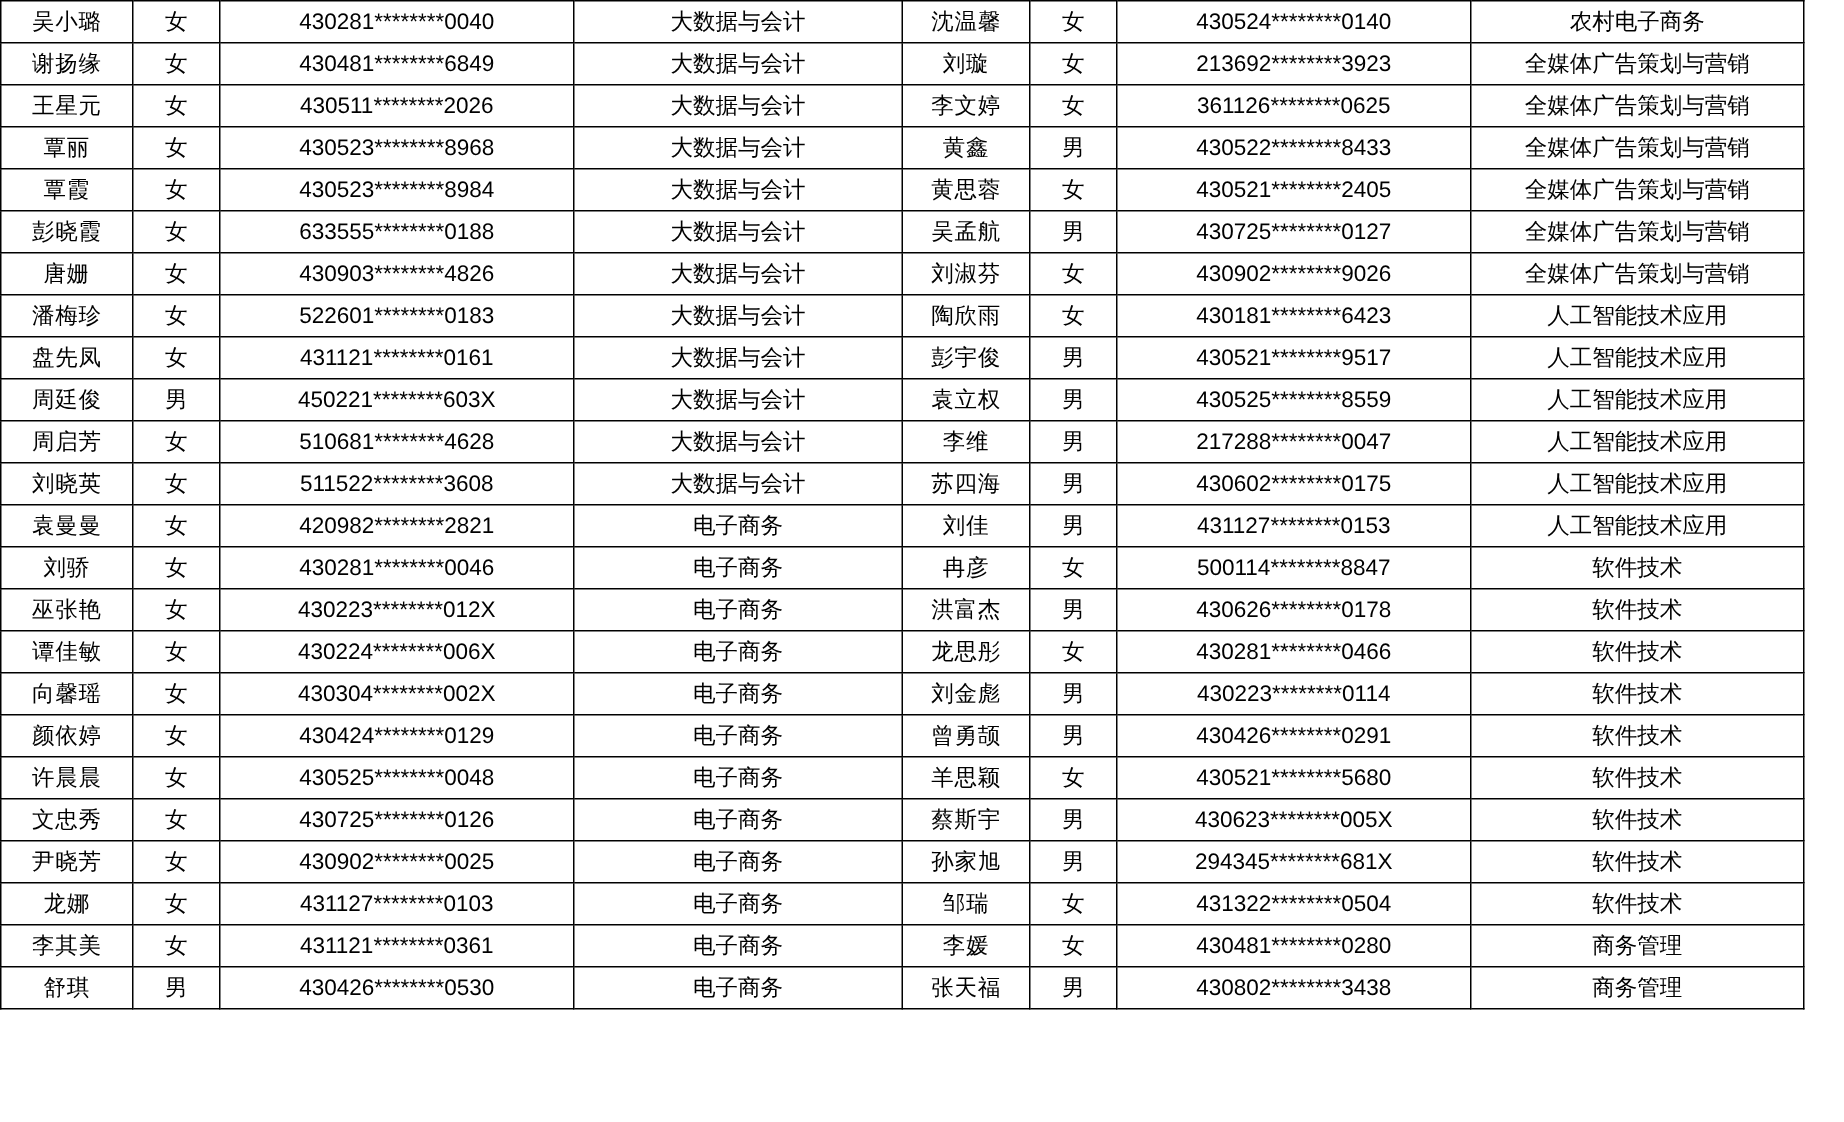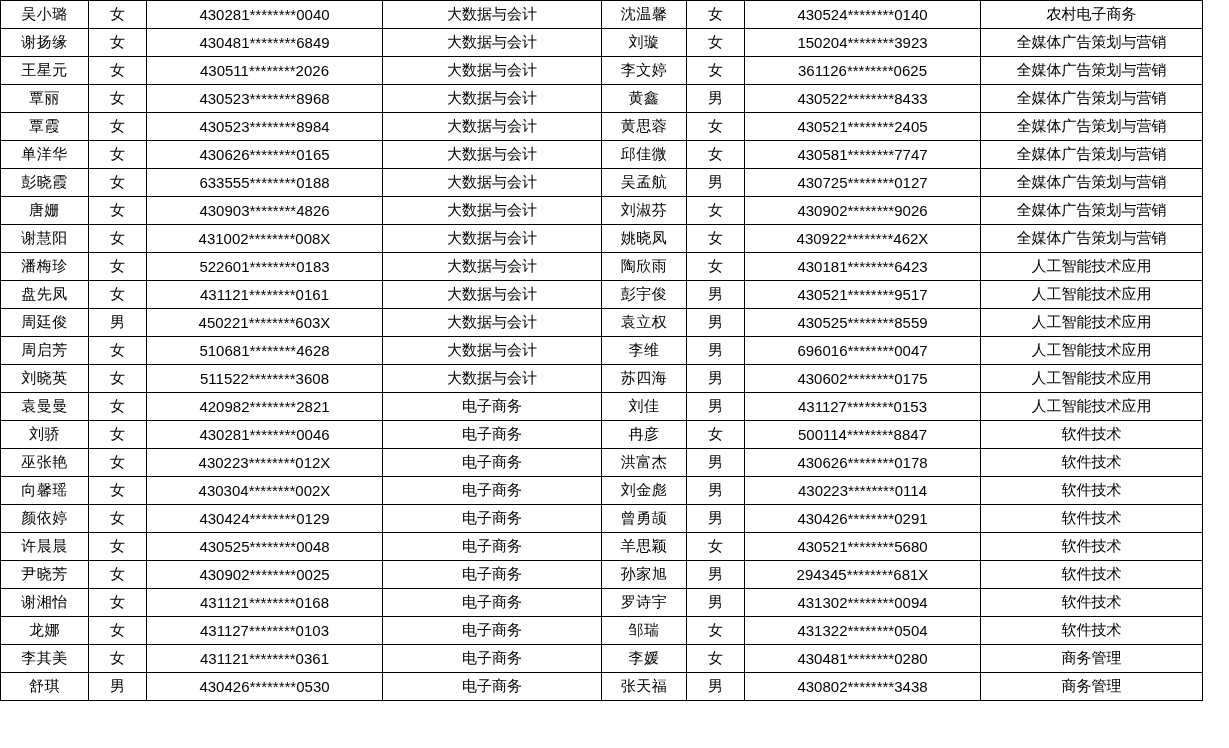--- a/index.html
+++ b/index.html
@@ -73,21 +73,21 @@
         <td class="id-cell">430524********0140</td>
         <td class="major-cell">农村电子商务</td>
       </tr>
       <tr>
         <td class="name-cell">谢扬缘</td>
         <td class="gender-cell">女</td>
         <td class="id-cell">430481********6849</td>
         <td class="major-cell">大数据与会计</td>
         <td class="name-cell">刘璇</td>
         <td class="gender-cell">女</td>
-        <td class="id-cell">150204********3923</td>
+        <td class="id-cell">213692********3923</td>
         <td class="major-cell">全媒体广告策划与营销</td>
       </tr>
       <tr>
         <td class="name-cell">王星元</td>
         <td class="gender-cell">女</td>
         <td class="id-cell">430511********2026</td>
         <td class="major-cell">大数据与会计</td>
         <td class="name-cell">李文婷</td>
         <td class="gender-cell">女</td>
         <td class="id-cell">361126********0625</td>
@@ -107,60 +107,40 @@
         <td class="name-cell">覃霞</td>
         <td class="gender-cell">女</td>
         <td class="id-cell">430523********8984</td>
         <td class="major-cell">大数据与会计</td>
         <td class="name-cell">黄思蓉</td>
         <td class="gender-cell">女</td>
         <td class="id-cell">430521********2405</td>
         <td class="major-cell">全媒体广告策划与营销</td>
       </tr>
       <tr>
-        <td class="name-cell">单洋华</td>
-        <td class="gender-cell">女</td>
-        <td class="id-cell">430626********0165</td>
-        <td class="major-cell">大数据与会计</td>
-        <td class="name-cell">邱佳微</td>
-        <td class="gender-cell">女</td>
-        <td class="id-cell">430581********7747</td>
-        <td class="major-cell">全媒体广告策划与营销</td>
-      </tr>
-      <tr>
         <td class="name-cell">彭晓霞</td>
         <td class="gender-cell">女</td>
         <td class="id-cell">633555********0188</td>
         <td class="major-cell">大数据与会计</td>
         <td class="name-cell">吴孟航</td>
         <td class="gender-cell">男</td>
         <td class="id-cell">430725********0127</td>
         <td class="major-cell">全媒体广告策划与营销</td>
       </tr>
       <tr>
         <td class="name-cell">唐姗</td>
         <td class="gender-cell">女</td>
         <td class="id-cell">430903********4826</td>
         <td class="major-cell">大数据与会计</td>
         <td class="name-cell">刘淑芬</td>
         <td class="gender-cell">女</td>
         <td class="id-cell">430902********9026</td>
         <td class="major-cell">全媒体广告策划与营销</td>
       </tr>
       <tr>
-        <td class="name-cell">谢慧阳</td>
-        <td class="gender-cell">女</td>
-        <td class="id-cell">431002********008X</td>
-        <td class="major-cell">大数据与会计</td>
-        <td class="name-cell">姚晓凤</td>
-        <td class="gender-cell">女</td>
-        <td class="id-cell">430922********462X</td>
-        <td class="major-cell">全媒体广告策划与营销</td>
-      </tr>
-      <tr>
         <td class="name-cell">潘梅珍</td>
         <td class="gender-cell">女</td>
         <td class="id-cell">522601********0183</td>
         <td class="major-cell">大数据与会计</td>
         <td class="name-cell">陶欣雨</td>
         <td class="gender-cell">女</td>
         <td class="id-cell">430181********6423</td>
         <td class="major-cell">人工智能技术应用</td>
       </tr>
       <tr>
@@ -183,21 +163,21 @@
         <td class="id-cell">430525********8559</td>
         <td class="major-cell">人工智能技术应用</td>
       </tr>
       <tr>
         <td class="name-cell">周启芳</td>
         <td class="gender-cell">女</td>
         <td class="id-cell">510681********4628</td>
         <td class="major-cell">大数据与会计</td>
         <td class="name-cell">李维</td>
         <td class="gender-cell">男</td>
-        <td class="id-cell">696016********0047</td>
+        <td class="id-cell">217288********0047</td>
         <td class="major-cell">人工智能技术应用</td>
       </tr>
       <tr>
         <td class="name-cell">刘晓英</td>
         <td class="gender-cell">女</td>
         <td class="id-cell">511522********3608</td>
         <td class="major-cell">大数据与会计</td>
         <td class="name-cell">苏四海</td>
         <td class="gender-cell">男</td>
         <td class="id-cell">430602********0175</td>
@@ -227,20 +207,30 @@
         <td class="name-cell">巫张艳</td>
         <td class="gender-cell">女</td>
         <td class="id-cell">430223********012X</td>
         <td class="major-cell">电子商务</td>
         <td class="name-cell">洪富杰</td>
         <td class="gender-cell">男</td>
         <td class="id-cell">430626********0178</td>
         <td class="major-cell">软件技术</td>
       </tr>
       <tr>
+        <td class="name-cell">谭佳敏</td>
+        <td class="gender-cell">女</td>
+        <td class="id-cell">430224********006X</td>
+        <td class="major-cell">电子商务</td>
+        <td class="name-cell">龙思彤</td>
+        <td class="gender-cell">女</td>
+        <td class="id-cell">430281********0466</td>
+        <td class="major-cell">软件技术</td>
+      </tr>
+      <tr>
         <td class="name-cell">向馨瑶</td>
         <td class="gender-cell">女</td>
         <td class="id-cell">430304********002X</td>
         <td class="major-cell">电子商务</td>
         <td class="name-cell">刘金彪</td>
         <td class="gender-cell">男</td>
         <td class="id-cell">430223********0114</td>
         <td class="major-cell">软件技术</td>
       </tr>
       <tr>
@@ -257,37 +247,37 @@
         <td class="name-cell">许晨晨</td>
         <td class="gender-cell">女</td>
         <td class="id-cell">430525********0048</td>
         <td class="major-cell">电子商务</td>
         <td class="name-cell">羊思颖</td>
         <td class="gender-cell">女</td>
         <td class="id-cell">430521********5680</td>
         <td class="major-cell">软件技术</td>
       </tr>
       <tr>
+        <td class="name-cell">文忠秀</td>
+        <td class="gender-cell">女</td>
+        <td class="id-cell">430725********0126</td>
+        <td class="major-cell">电子商务</td>
+        <td class="name-cell">蔡斯宇</td>
+        <td class="gender-cell">男</td>
+        <td class="id-cell">430623********005X</td>
+        <td class="major-cell">软件技术</td>
+      </tr>
+      <tr>
         <td class="name-cell">尹晓芳</td>
         <td class="gender-cell">女</td>
         <td class="id-cell">430902********0025</td>
         <td class="major-cell">电子商务</td>
         <td class="name-cell">孙家旭</td>
         <td class="gender-cell">男</td>
         <td class="id-cell">294345********681X</td>
-        <td class="major-cell">软件技术</td>
-      </tr>
-      <tr>
-        <td class="name-cell">谢湘怡</td>
-        <td class="gender-cell">女</td>
-        <td class="id-cell">431121********0168</td>
-        <td class="major-cell">电子商务</td>
-        <td class="name-cell">罗诗宇</td>
-        <td class="gender-cell">男</td>
-        <td class="id-cell">431302********0094</td>
         <td class="major-cell">软件技术</td>
       </tr>
       <tr>
         <td class="name-cell">龙娜</td>
         <td class="gender-cell">女</td>
         <td class="id-cell">431127********0103</td>
         <td class="major-cell">电子商务</td>
         <td class="name-cell">邹瑞</td>
         <td class="gender-cell">女</td>
         <td class="id-cell">431322********0504</td>

